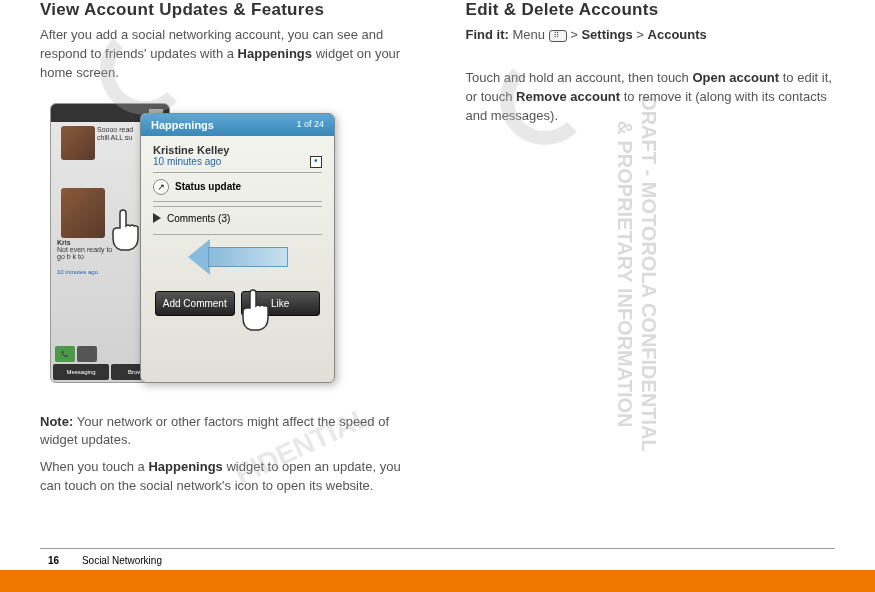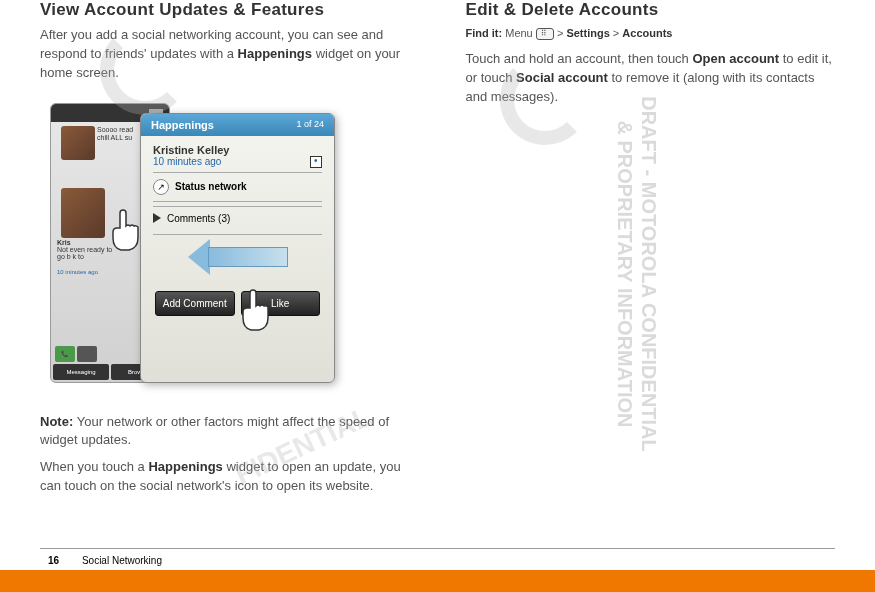--- a/index.html
+++ b/index.html
@@ -201,21 +201,21 @@
     }
     .hand {
       position: absolute;
       width: 40px;
       height: 45px;
     }
     .hand svg { width: 100%; height: 100%; }
     .hand1 { left: 55px; top: 105px; }
     .hand2 { left: 185px; top: 185px; }
     
-    .findit { font-size: 11px; margin-bottom: 8px; }
+    .findit { font-size: 13px; margin-bottom: 24px; }
     .menu-icon {
       display: inline-block;
       width: 18px; height: 12px;
       border: 1px solid #555;
       border-radius: 3px;
       vertical-align: middle;
       position: relative;
       background: #f5f5f5;
     }
     .menu-icon::after {
@@ -322,21 +322,21 @@
         </div>
         <div class="popup-body">
           <div class="popup-name">Kristine Kelley</div>
           <div class="popup-time">
             <span>10 minutes ago</span>
             <span class="sn-icon"></span>
           </div>
           <div class="popup-divider"></div>
           <div class="status-row">
             <div class="status-icon">↗</div>
-            <span class="status-label">Status network</span>
+            <span class="status-label">Status update</span>
           </div>
           <div class="popup-divider"></div>
           <div class="popup-divider"></div>
           <div class="comments-row">
             <div class="play-icon"></div>
             <span>Comments (3)</span>
           </div>
           <div class="popup-divider"></div>
           <div class="arrow-left">
             <div class="arrow-head"></div>
@@ -373,21 +373,21 @@
     <h2>Edit &amp; Delete Accounts</h2>
     <p class="findit">
       <span class="bold">Find it: </span><span>Menu</span>
       <span class="menu-icon"></span>
       <span>&gt;</span>
       <span class="bold">Settings</span>
       <span>&gt;</span>
       <span class="bold">Accounts</span>
     </p>
     <p>
-      <span>Touch and hold an account, then touch </span><span class="bold">Open account</span><span> to edit it, or touch </span><span class="bold">Social account</span><span> to remove it (along with its contacts and messages).</span>
+      <span>Touch and hold an account, then touch </span><span class="bold">Open account</span><span> to edit it, or touch </span><span class="bold">Remove account</span><span> to remove it (along with its contacts and messages).</span>
     </p>
   </div>
 </div>
 
 <div class="wm-swirl ws1"></div>
 <div class="wm-swirl ws2"></div>
 <div class="watermark wm1">
   <span>DRAFT - MOTOROLA CONFIDENTIAL</span><br>
   <span>&amp; PROPRIETARY INFORMATION</span>
 </div>

